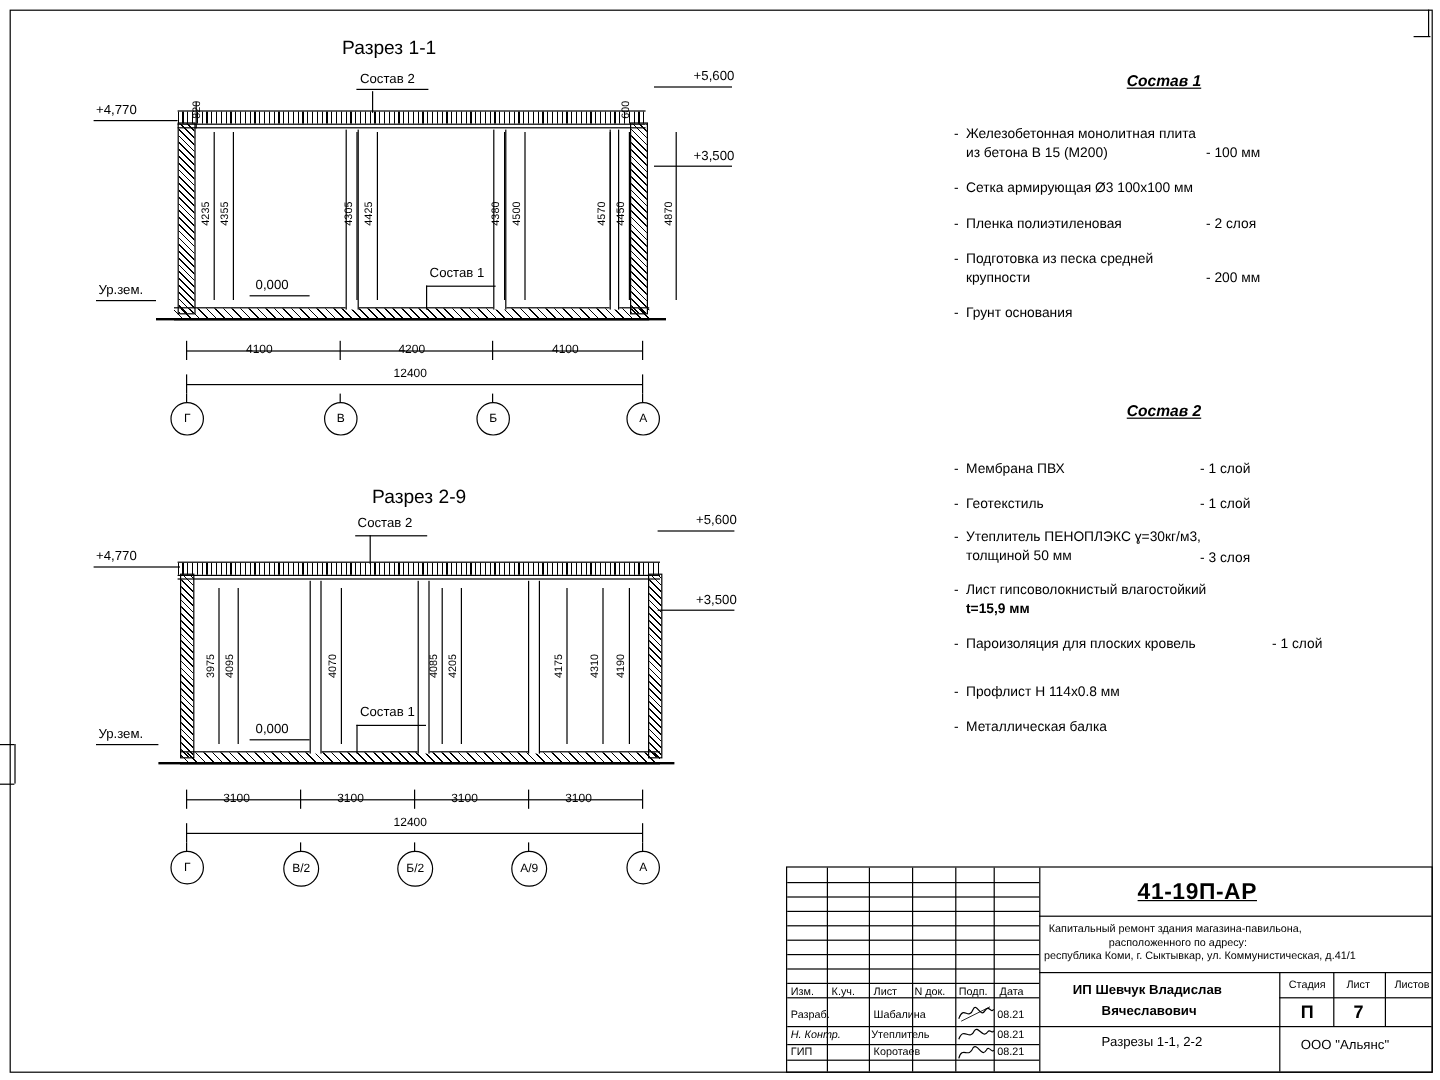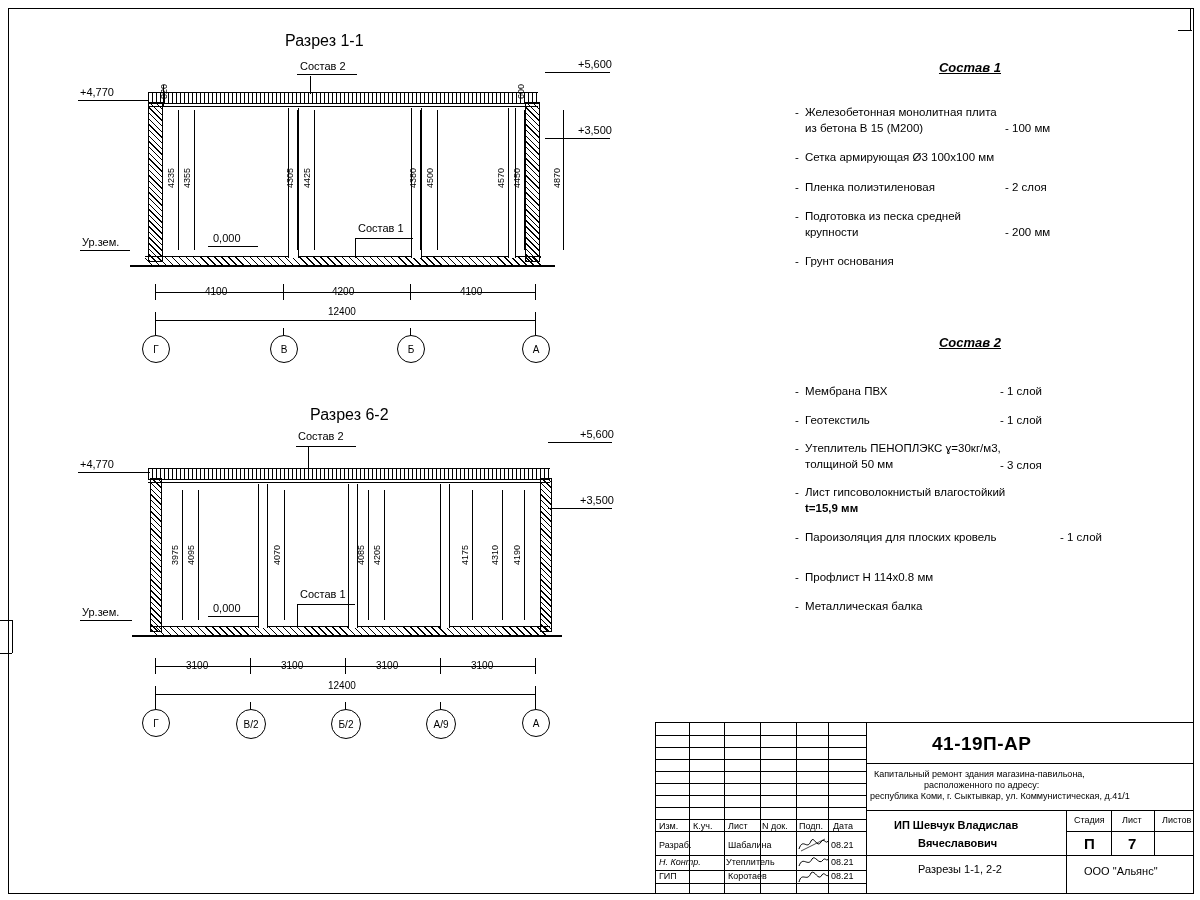--- a/index.html
+++ b/index.html
@@ -128,21 +128,21 @@
   <div class="circ" style="left:270px;top:335px;width:26px;height:26px;">
       <span>В</span>
     </div>
   <div class="circ" style="left:397px;top:335px;width:26px;height:26px;">
       <span>Б</span>
     </div>
   <div class="circ" style="left:522px;top:335px;width:26px;height:26px;">
       <span>А</span>
     </div>
 
-  <div class="abs" style="left:310px;top:406px;">Разрез 6-2</div>
+  <div class="abs" style="left:310px;top:406px;">Разрез 2-9</div>
 
   <div class="abs roofband" style="left:148px;top:468px;width:402px;height:10px;"></div>
   <div class="hline" style="left:148px;top:482px;width:402px;"></div>
 
   <div class="abs hatchwall" style="left:150px;top:478px;width:10px;height:152px;"></div>
   <div class="abs hatchwall" style="left:540px;top:478px;width:10px;height:152px;"></div>
   <div class="abs hatchslab" style="left:150px;top:626px;width:400px;height:9px;"></div>
   <div class="hline" style="left:132px;top:635px;width:430px;height:2px;"></div>
 
   <div class="col" style="left:258px;top:484px;width:8px;height:144px;"></div>
@@ -302,21 +302,21 @@
     <div class="hline" style="left:210px;top:40px;width:327px;"></div>
     <div class="hline" style="left:210px;top:87px;width:327px;"></div>
     <div class="hline" style="left:210px;top:132px;width:327px;"></div>
     <div class="vline" style="left:410px;top:87px;height:83px;"></div>
     <div class="hline" style="left:410px;top:108px;width:127px;"></div>
     <div class="vline" style="left:455px;top:87px;height:21px;"></div>
     <div class="vline" style="left:498px;top:87px;height:21px;"></div>
     <div class="vline" style="left:455px;top:108px;height:24px;"></div>
     <div class="vline" style="left:498px;top:108px;height:24px;"></div>
 
-    <div class="abs bigcode" style="left:276px;top:10px;">41-19П-АР</div>
+    <div class="abs bigcode" style="left:292px;top:10px;text-decoration:underline;">41-19П-АР</div>
 
     <div class="abs lbl9" style="left:218px;top:46px;">Капитальный ремонт здания магазина-павильона,</div>
     <div class="abs lbl9" style="left:268px;top:57px;">расположенного по адресу:</div>
     <div class="abs lbl9" style="left:214px;top:68px;">республика Коми, г. Сыктывкар, ул. Коммунистическая, д.41/1</div>
 
     <div class="abs lbl" style="left:238px;top:96px;font-weight:bold;">ИП Шевчук Владислав</div>
     <div class="abs lbl" style="left:262px;top:114px;font-weight:bold;">Вячеславович</div>
     <div class="abs lbl" style="left:262px;top:140px;">Разрезы 1-1, 2-2</div>
 
     <div class="abs lbl9" style="left:418px;top:92px;">Стадия</div>

